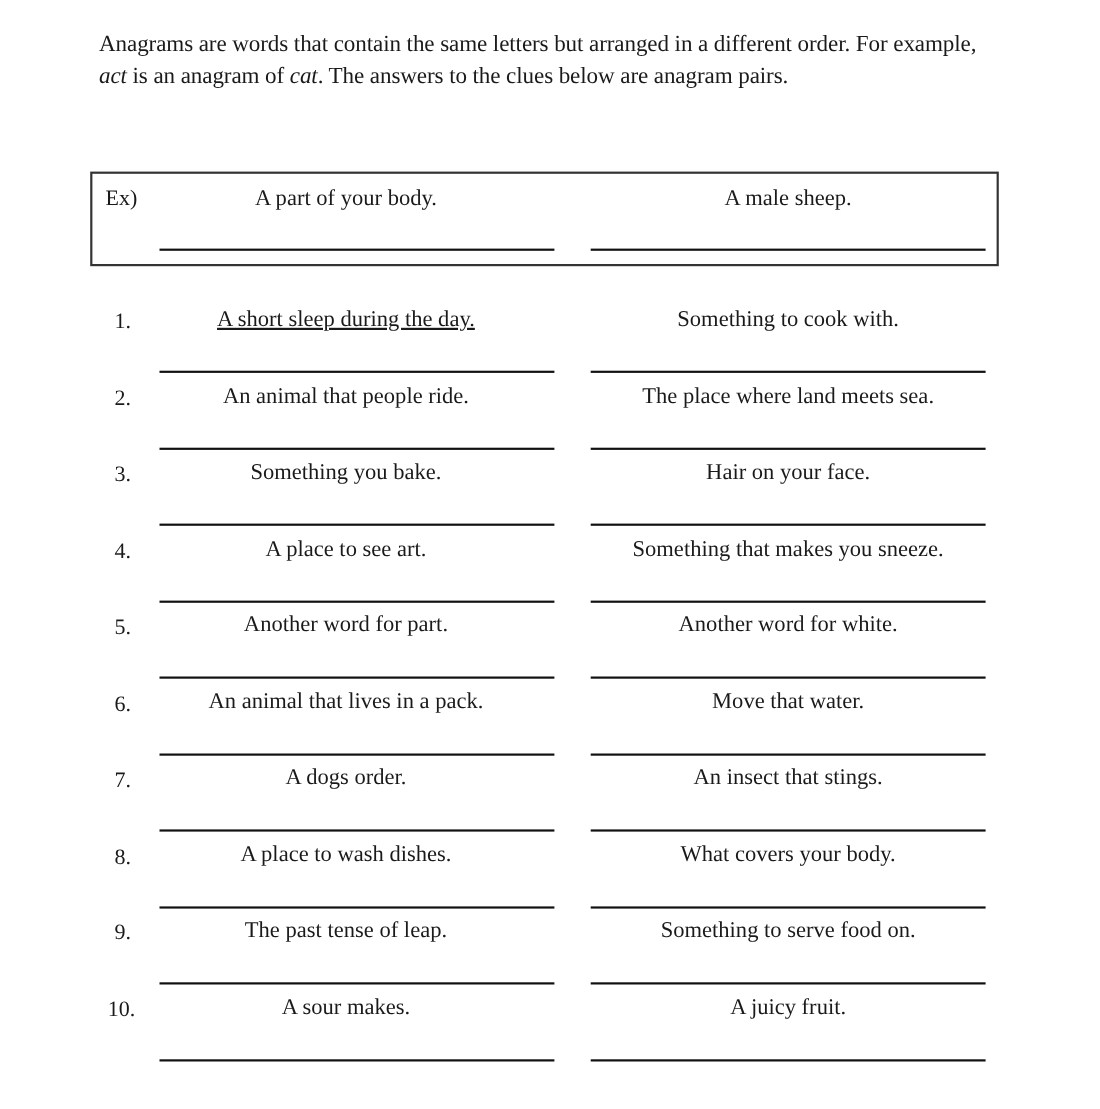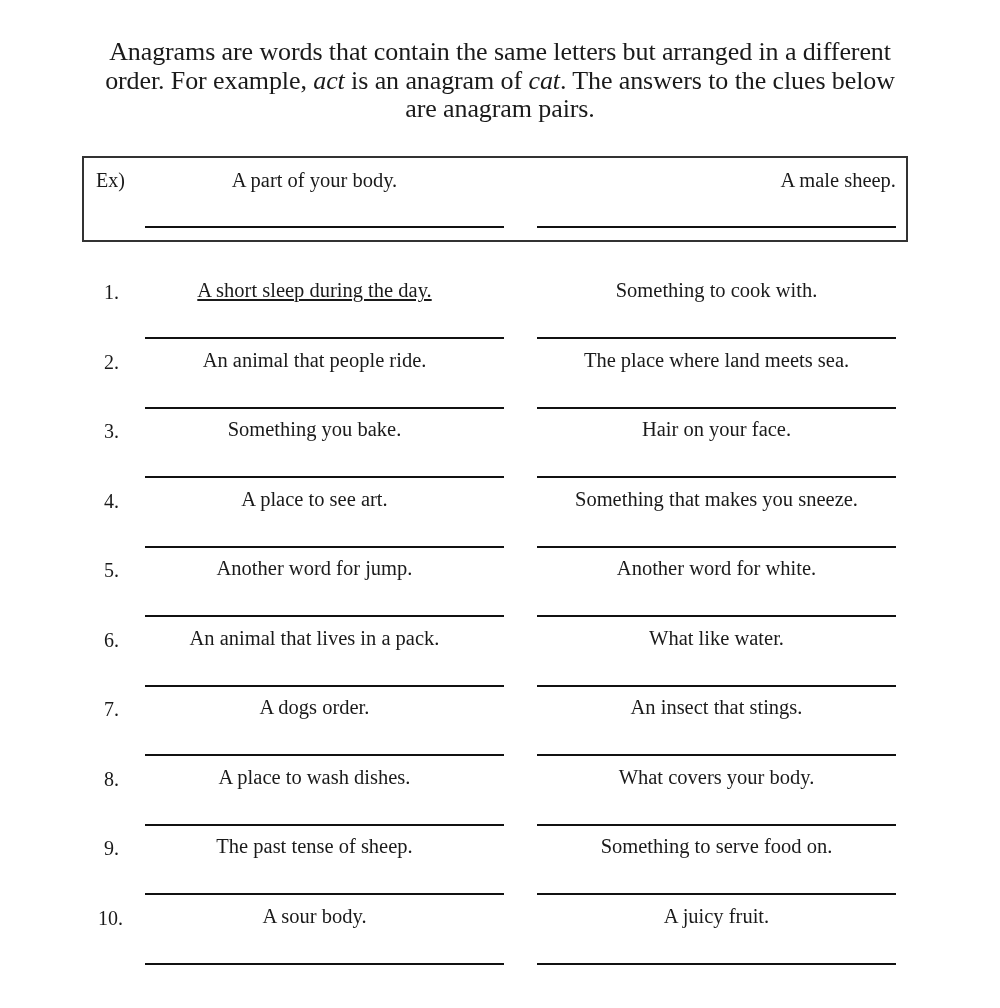--- a/index.html
+++ b/index.html
@@ -1,39 +1,39 @@
 <!DOCTYPE html>
 <html><head>
 <meta charset="utf-8">
 <style>
   html, body { margin:0; padding:0; background:#ffffff; }
   body { width:1000px; height:1008px; position:relative; overflow:hidden;
          font-family: "Liberation Serif", "DejaVu Serif", serif; color:#1a1a1a; }
-  .intro { position:absolute; left:90px; top:38px; width:820px;
-           font-size:26px; line-height:28.5px; letter-spacing:-0.1px;text-align:center; }
+  .intro { position:absolute; left:90px; top:25px; width:820px;
+           font-size:21px; line-height:28.5px; letter-spacing:-0.1px; }
   .intro em { font-style:italic; }
   .example-box { position:absolute; left:82px; top:156px; width:822px; height:82px;
                  border:2px solid #333; box-sizing:content-box; }
   .num { position:absolute; font-size:20px; }
   .clue { position:absolute; font-size:20.5px; text-align:center; white-space:nowrap; }
   .clue.left { left:135px; width:359px; }
   .clue.right { left:537px; width:359px; }
   .answer-line { position:absolute; height:2px; background:#111; width:359px; cursor:text; }
   .answer-line.left { left:145px; }
   .answer-line.right { left:537px; }
 </style>
 </head>
 <body>
 
 <div class="intro"><span>Anagrams are words that contain the same letters but arranged in a different order. For example, </span><em>act</em><span> is an anagram of </span><em>cat</em><span>. The answers to the clues below are anagram pairs.</span></div>
 
 <div class="example-box"></div>
 <div class="num" style="left:96px; top:169px;text-align:right;">Ex)</div>
 <div class="clue left" style="top:169px;">A part of your body.</div>
-<div class="clue right" style="top:169px;text-align:right;">A male sheep.</div>
+<div class="clue right" style="top:169px;">A male sheep.</div>
 <div class="answer-line left" style="top:226px;"></div>
 <div class="answer-line right" style="top:226px;"></div>
 
 <div id="rows">
     <div class="num" style="left:104px; top:281px;">1.</div>
     <div class="clue left" style="top:279px;text-decoration:underline;">A short sleep during the day.</div>
     <div class="clue right" style="top:279px;">Something to cook with.</div>
     <div class="answer-line left" style="top:337px;"></div>
     <div class="answer-line right" style="top:337px;"></div>
     <div class="num" style="left:104px; top:350.5px;">2.</div>
@@ -45,42 +45,42 @@
     <div class="clue left" style="top:418px;">Something you bake.</div>
     <div class="clue right" style="top:418px;">Hair on your face.</div>
     <div class="answer-line left" style="top:476px;"></div>
     <div class="answer-line right" style="top:476px;"></div>
     <div class="num" style="left:104px; top:489.5px;">4.</div>
     <div class="clue left" style="top:487.5px;">A place to see art.</div>
     <div class="clue right" style="top:487.5px;">Something that makes you sneeze.</div>
     <div class="answer-line left" style="top:545.5px;"></div>
     <div class="answer-line right" style="top:545.5px;"></div>
     <div class="num" style="left:104px; top:559px;">5.</div>
-    <div class="clue left" style="top:557px;">Another word for jump.</div>
+    <div class="clue left" style="top:557px;">Another word for part.</div>
     <div class="clue right" style="top:557px;">Another word for white.</div>
     <div class="answer-line left" style="top:615px;"></div>
     <div class="answer-line right" style="top:615px;"></div>
     <div class="num" style="left:104px; top:628.5px;">6.</div>
     <div class="clue left" style="top:626.5px;">An animal that lives in a pack.</div>
-    <div class="clue right" style="top:626.5px;">What like water.</div>
+    <div class="clue right" style="top:626.5px;">Move that water.</div>
     <div class="answer-line left" style="top:684.5px;"></div>
     <div class="answer-line right" style="top:684.5px;"></div>
     <div class="num" style="left:104px; top:698px;">7.</div>
     <div class="clue left" style="top:696px;">A dogs order.</div>
     <div class="clue right" style="top:696px;">An insect that stings.</div>
     <div class="answer-line left" style="top:754px;"></div>
     <div class="answer-line right" style="top:754px;"></div>
     <div class="num" style="left:104px; top:767.5px;">8.</div>
     <div class="clue left" style="top:765.5px;">A place to wash dishes.</div>
     <div class="clue right" style="top:765.5px;">What covers your body.</div>
     <div class="answer-line left" style="top:823.5px;"></div>
     <div class="answer-line right" style="top:823.5px;"></div>
     <div class="num" style="left:104px; top:837px;">9.</div>
-    <div class="clue left" style="top:835px;">The past tense of sheep.</div>
+    <div class="clue left" style="top:835px;">The past tense of leap.</div>
     <div class="clue right" style="top:835px;">Something to serve food on.</div>
     <div class="answer-line left" style="top:893px;"></div>
     <div class="answer-line right" style="top:893px;"></div>
     <div class="num" style="left:98px; top:906.5px;">10.</div>
-    <div class="clue left" style="top:904.5px;">A sour body.</div>
+    <div class="clue left" style="top:904.5px;">A sour makes.</div>
     <div class="clue right" style="top:904.5px;">A juicy fruit.</div>
     <div class="answer-line left" style="top:962.5px;"></div>
     <div class="answer-line right" style="top:962.5px;"></div>
   </div>
 
 </body></html>

